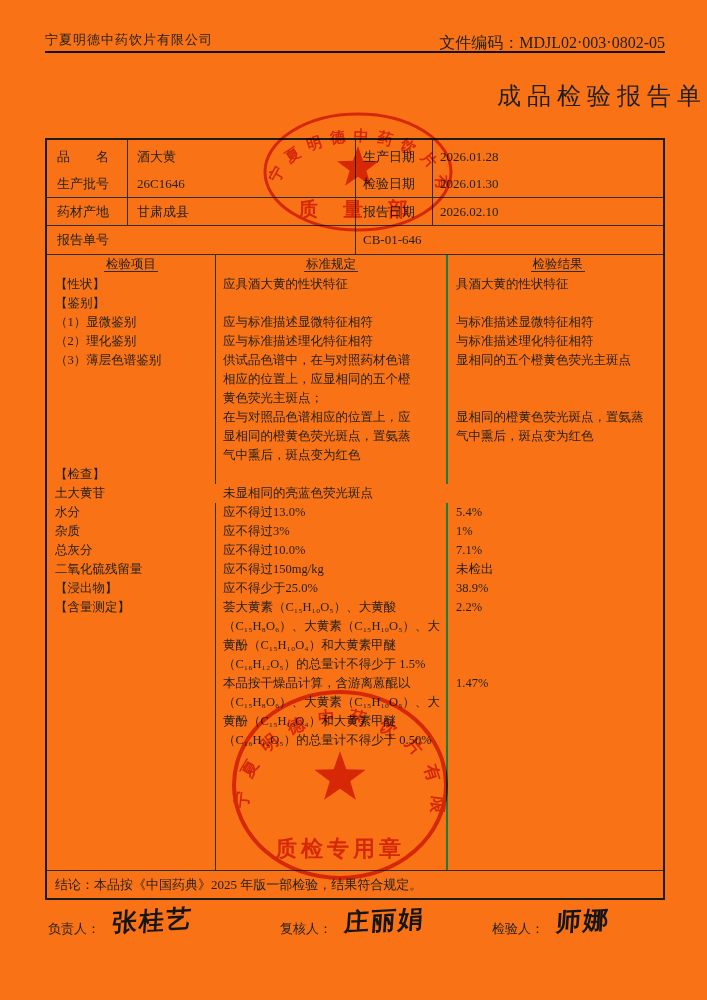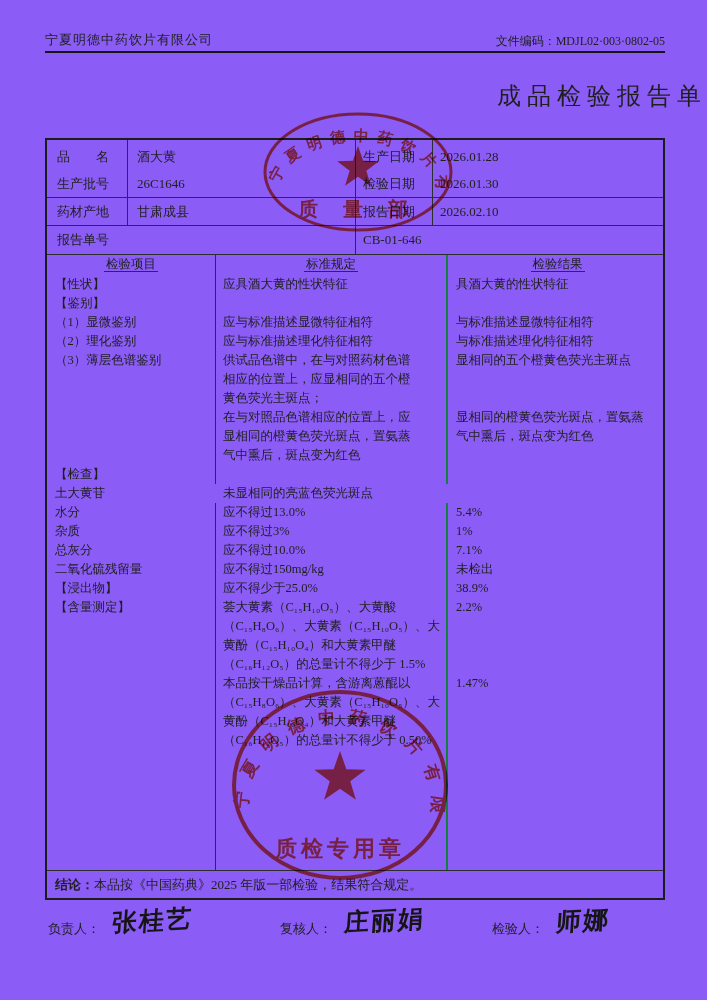--- a/index.html
+++ b/index.html
@@ -1,28 +1,28 @@
 <!DOCTYPE html>
 <html><head>
 <meta charset="utf-8">
 <style>
   * { box-sizing: border-box; margin: 0; padding: 0; }
   html,body { background:#e8e8e8; }
   .page {
     position: relative;
     width: 707px; height: 1000px;
-    background: #8b5cf6;
+    background: #f97316;
     margin: 0 auto;
     overflow: hidden;
     font-family: "Liberation Serif", "DejaVu Serif", serif;
     color: #1f1f1f;
   }
   
   .company { position:absolute; left:45px; top:31px; font-size:13px; letter-spacing:1px; }
-  .doccode { position:absolute; right:42px; top:33px; font-size:12px; }
+  .doccode { position:absolute; right:42px; top:33px; font-size:16px; }
   .header-rule { position:absolute; left:45px; top:51px; width:620px; height:2px; background:#141414; }
   .title { position:absolute; left:0; top:80px; width:100%; text-align:right;
            font-size:24px; font-weight:normal; letter-spacing:6px; }
   
   .formbox { position:absolute; left:45px; top:138px; width:620px; height:762px;
              border:2px solid #1c1c1c; display:flex; flex-direction:column; }
   
   .info { position:relative; height:114px; flex:none; font-size:13px;padding-left:40px; }
   .iline { position:absolute; background:#2e2e2e; }
   .ih1 { left:0; top:57px; width:100%; height:1px; }
@@ -42,21 +42,21 @@
   .trow { display:grid; grid-template-columns:168px 233px 219px; flex:none; }
   .trow.filler { flex:1; }
   .cell { min-height:0; }
   .line { min-height:19px; line-height:19px; font-size:12.5px; white-space:nowrap; }
   .c1 .line { padding-left:8px; }
   .c2 .line { padding-left:7px; }
   .c3 .line { padding-left:8px; }
   
   .concl { flex:none; height:28px; border-top:1px solid #2e2e2e; font-size:13px;
            padding:5px 8px; white-space:nowrap; }
-  .concl b { font-weight:bold; }
+  .concl b { font-weight:normal; }
   
   .sig-group { position:absolute; top:908px; font-size:13px; white-space:nowrap; }
   .sig-g1 { left:48px; } .sig-g2 { left:280px; } .sig-g3 { left:492px; }
   .sig-name { display:inline-block; font-size:25px; font-weight:600; margin-left:12px;
               transform: rotate(-3deg) skewX(-7deg); letter-spacing:2px; color:#151515;
               position:relative; top:-4px; }
   
   .stamp { position:absolute; mix-blend-mode:multiply; opacity:0.88; }
   .stamp-top { left:258px; top:106px; }
   .stamp-bottom { left:226px; top:686px; }

